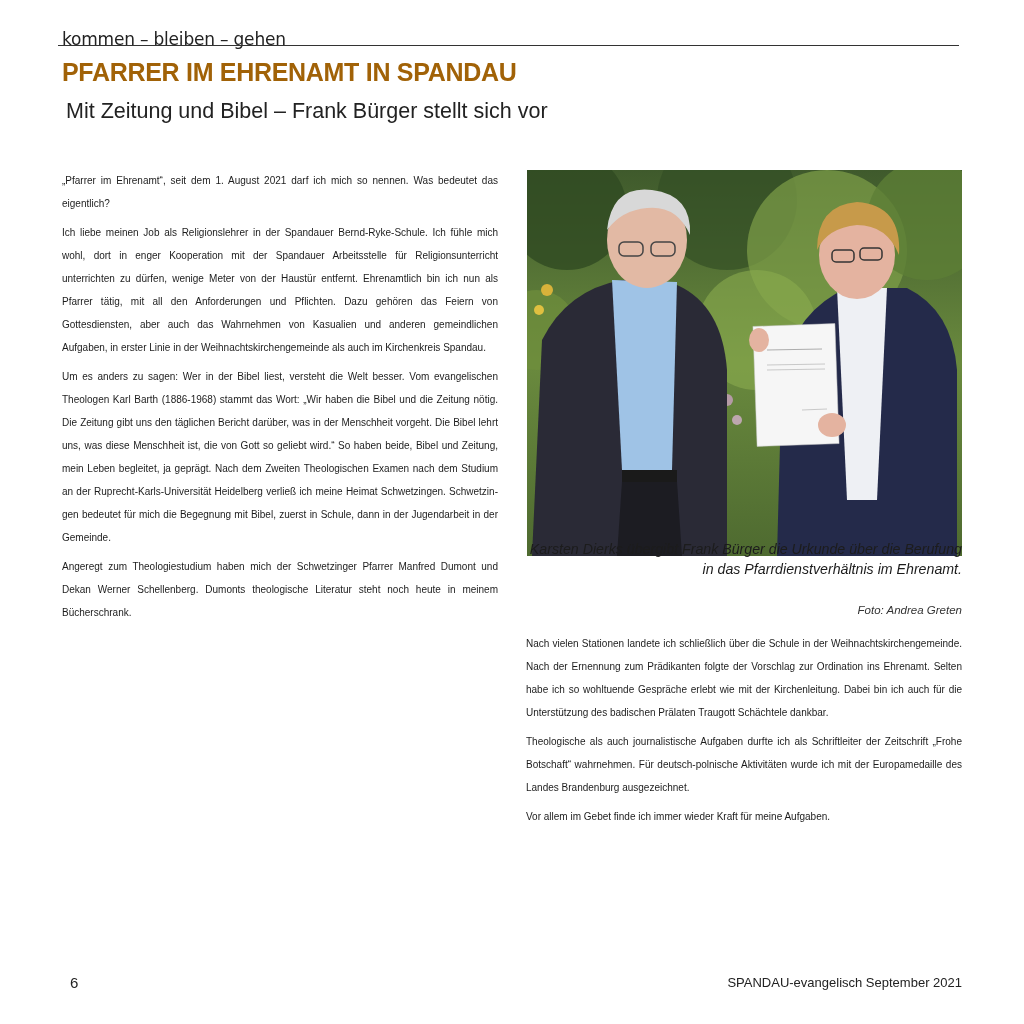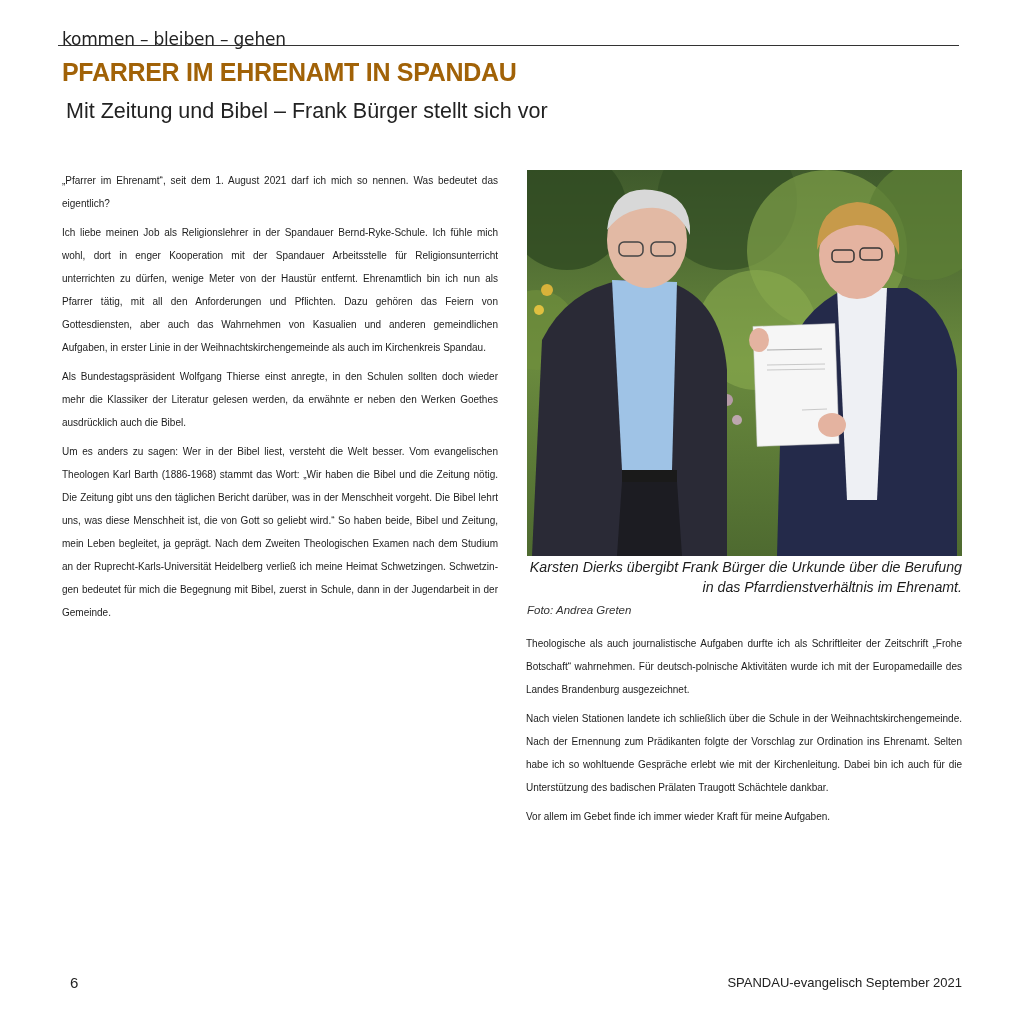--- a/index.html
+++ b/index.html
@@ -9,40 +9,40 @@
     .rule { position: absolute; left: 58px; top: 45px; width: 901px; height: 1px; background: #333; }
     .title { position: absolute; left: 62px; top: 58px; font-size: 25px; font-weight: bold; letter-spacing: -0.3px; color: #a16207;
       font-family: "Liberation Sans", sans-serif; }
     .subtitle { position: absolute; left: 62px; top: 95px; font-size: 21.5px; color: #222; font-family: "Liberation Sans", sans-serif; }
     .col { position: absolute; font-size: 10px; line-height: 23px; text-align: justify; hyphens: manual;
       font-family: "Liberation Sans", sans-serif; color: #1c1c1c; }
     .col p { margin: 0 0 6px 0; }
     .col-left { left: 62px; top: 169px; width: 436px; }
     .col-right { left: 526px; top: 632px; width: 436px; }
     .photo { position: absolute; left: 527px; top: 170px; width: 435px; height: 386px; overflow: hidden; background: #5a7a3a; }
-    .caption { position: absolute; left: 527px; top: 558px; width: 435px; text-align: right; font-style: italic;
+    .caption { position: absolute; left: 527px; top: 540px; width: 435px; text-align: right; font-style: italic;
       font-size: 14.2px; line-height: 19.5px; color: #1c1c1c; font-family: "Liberation Sans", sans-serif; }
-    .credit { position: absolute; left: 527px; top: 604px; width: 435px; text-align: left; font-style: italic;
+    .credit { position: absolute; left: 527px; top: 604px; width: 435px; text-align: right; font-style: italic;
       font-size: 11.5px; color: #333; font-family: "Liberation Sans", sans-serif; }
     .page-num { position: absolute; left: 70px; top: 974px; font-size: 15px; color: #222; font-family: "Liberation Sans", sans-serif; }
     .footer { position: absolute; right: 62px; top: 975px; font-size: 13px; color: #222; font-family: "Liberation Sans", sans-serif; }
   </style>
 </head>
 <body>
 
 <div class="section-label">kommen – bleiben – gehen</div>
 <div class="rule"></div>
 <h1 class="title" style="margin:0">PFARRER IM EHRENAMT IN SPANDAU</h1>
 <h2 class="subtitle" style="margin:4px;font-weight:normal">Mit Zeitung und Bibel – Frank Bürger stellt sich vor</h2>
 
 <div class="col col-left">
   <p>„Pfarrer im Ehrenamt“, seit dem 1. August 2021 darf ich mich so nennen. Was bedeutet das eigentlich?</p>
   <p>Ich liebe meinen Job als Religionslehrer in der Span­dauer Bernd-Ryke-Schule. Ich fühle mich wohl, dort in enger Kooperation mit der Spandauer Arbeitsstelle für Religionsunterricht unterrichten zu dürfen, wenige Meter von der Haustür entfernt. Ehrenamtlich bin ich nun als Pfarrer tätig, mit all den Anforderungen und Pflichten. Dazu gehören das Feiern von Gottesdiensten, aber auch das Wahrnehmen von Kasualien und anderen gemeindlichen Aufgaben, in erster Linie in der Weihnachtskirchengemein­de als auch im Kirchenkreis Spandau.</p>
-  <p>Als Bundestagspräsident Wolfgang Thierse einst anregte, in den Schulen sollten doch wieder mehr die Klassiker der Literatur gelesen werden, da erwähnte er neben den Wer­ken Goethes ausdrücklich auch die Bibel.</p>
   <p>Um es anders zu sagen: Wer in der Bibel liest, versteht die Welt besser. Vom evangelischen Theologen Karl Barth (1886-1968) stammt das Wort: „Wir haben die Bibel und die Zeitung nötig. Die Zeitung gibt uns den täglichen Bericht darüber, was in der Menschheit vorgeht. Die Bibel lehrt uns, was diese Menschheit ist, die von Gott so geliebt wird.“ So haben beide, Bibel und Zeitung, mein Leben begleitet, ja geprägt. Nach dem Zweiten Theologischen Examen nach dem Studium an der Ruprecht-Karls-Universität Heidel­berg verließ ich meine Heimat Schwetzingen. Schwetzin­gen bedeutet für mich die Begegnung mit Bibel, zuerst in Schule, dann in der Jugendarbeit in der Gemeinde.</p>
+  <p>Angeregt zum Theologiestudium haben mich der Schwet­zinger Pfarrer Manfred Dumont und Dekan Werner Schel­lenberg. Dumonts theologische Literatur steht noch heute in meinem Bücherschrank.</p>
 </div>
 
 <div class="photo" role="img" aria-label="Two men standing in a garden, one holding a certificate">
   <svg width="435" height="386" viewBox="0 0 435 386" xmlns="http://www.w3.org/2000/svg">
     <defs>
       <linearGradient id="bg" x1="0" y1="0" x2="0" y2="1">
         <stop offset="0" stop-color="#3f5a2c"></stop>
         <stop offset="0.5" stop-color="#6a8a3e"></stop>
         <stop offset="1" stop-color="#4e6a30"></stop>
       </linearGradient>
@@ -87,19 +87,19 @@
       <ellipse cx="232" cy="170" rx="10" ry="12" fill="#e4b3a0"></ellipse>
       <ellipse cx="305" cy="255" rx="14" ry="12" fill="#e4b3a0"></ellipse>
     </g>
   </svg>
 </div>
 
 <div class="caption">Karsten Dierks übergibt Frank Bürger die Urkunde über die Berufung in das Pfarrdienstverhältnis im Ehrenamt.</div>
 <div class="credit">Foto: Andrea Greten</div>
 
 <div class="col col-right">
+  <p>Nach vielen Stationen landete ich schließlich über die Schule in der Weihnachtskirchengemeinde. Nach der Er­nennung zum Prädikanten folgte der Vorschlag zur Ordi­nation ins Ehrenamt. Selten habe ich so wohltuende Ge­spräche erlebt wie mit der Kirchenleitung. Dabei bin ich auch für die Unterstützung des badischen Prälaten Traugo­tt Schächtele dankbar.</p>
   <p>Theologische als auch journalistische Aufgaben durfte ich als Schriftleiter der Zeitschrift „Frohe Botschaft“ wahrneh­men. Für deutsch-polnische Aktivitäten wurde ich mit der Europamedaille des Landes Brandenburg ausgezeichnet.</p>
-  <p>Nach vielen Stationen landete ich schließlich über die Schule in der Weihnachtskirchengemeinde. Nach der Er­nennung zum Prädikanten folgte der Vorschlag zur Ordi­nation ins Ehrenamt. Selten habe ich so wohltuende Ge­spräche erlebt wie mit der Kirchenleitung. Dabei bin ich auch für die Unterstützung des badischen Prälaten Traugo­tt Schächtele dankbar.</p>
   <p>Vor allem im Gebet finde ich immer wieder Kraft für meine Aufgaben.</p>
 </div>
 
 <div class="page-num">6</div>
 <div class="footer">SPANDAU-evangelisch September 2021</div>
 
 </body></html>

